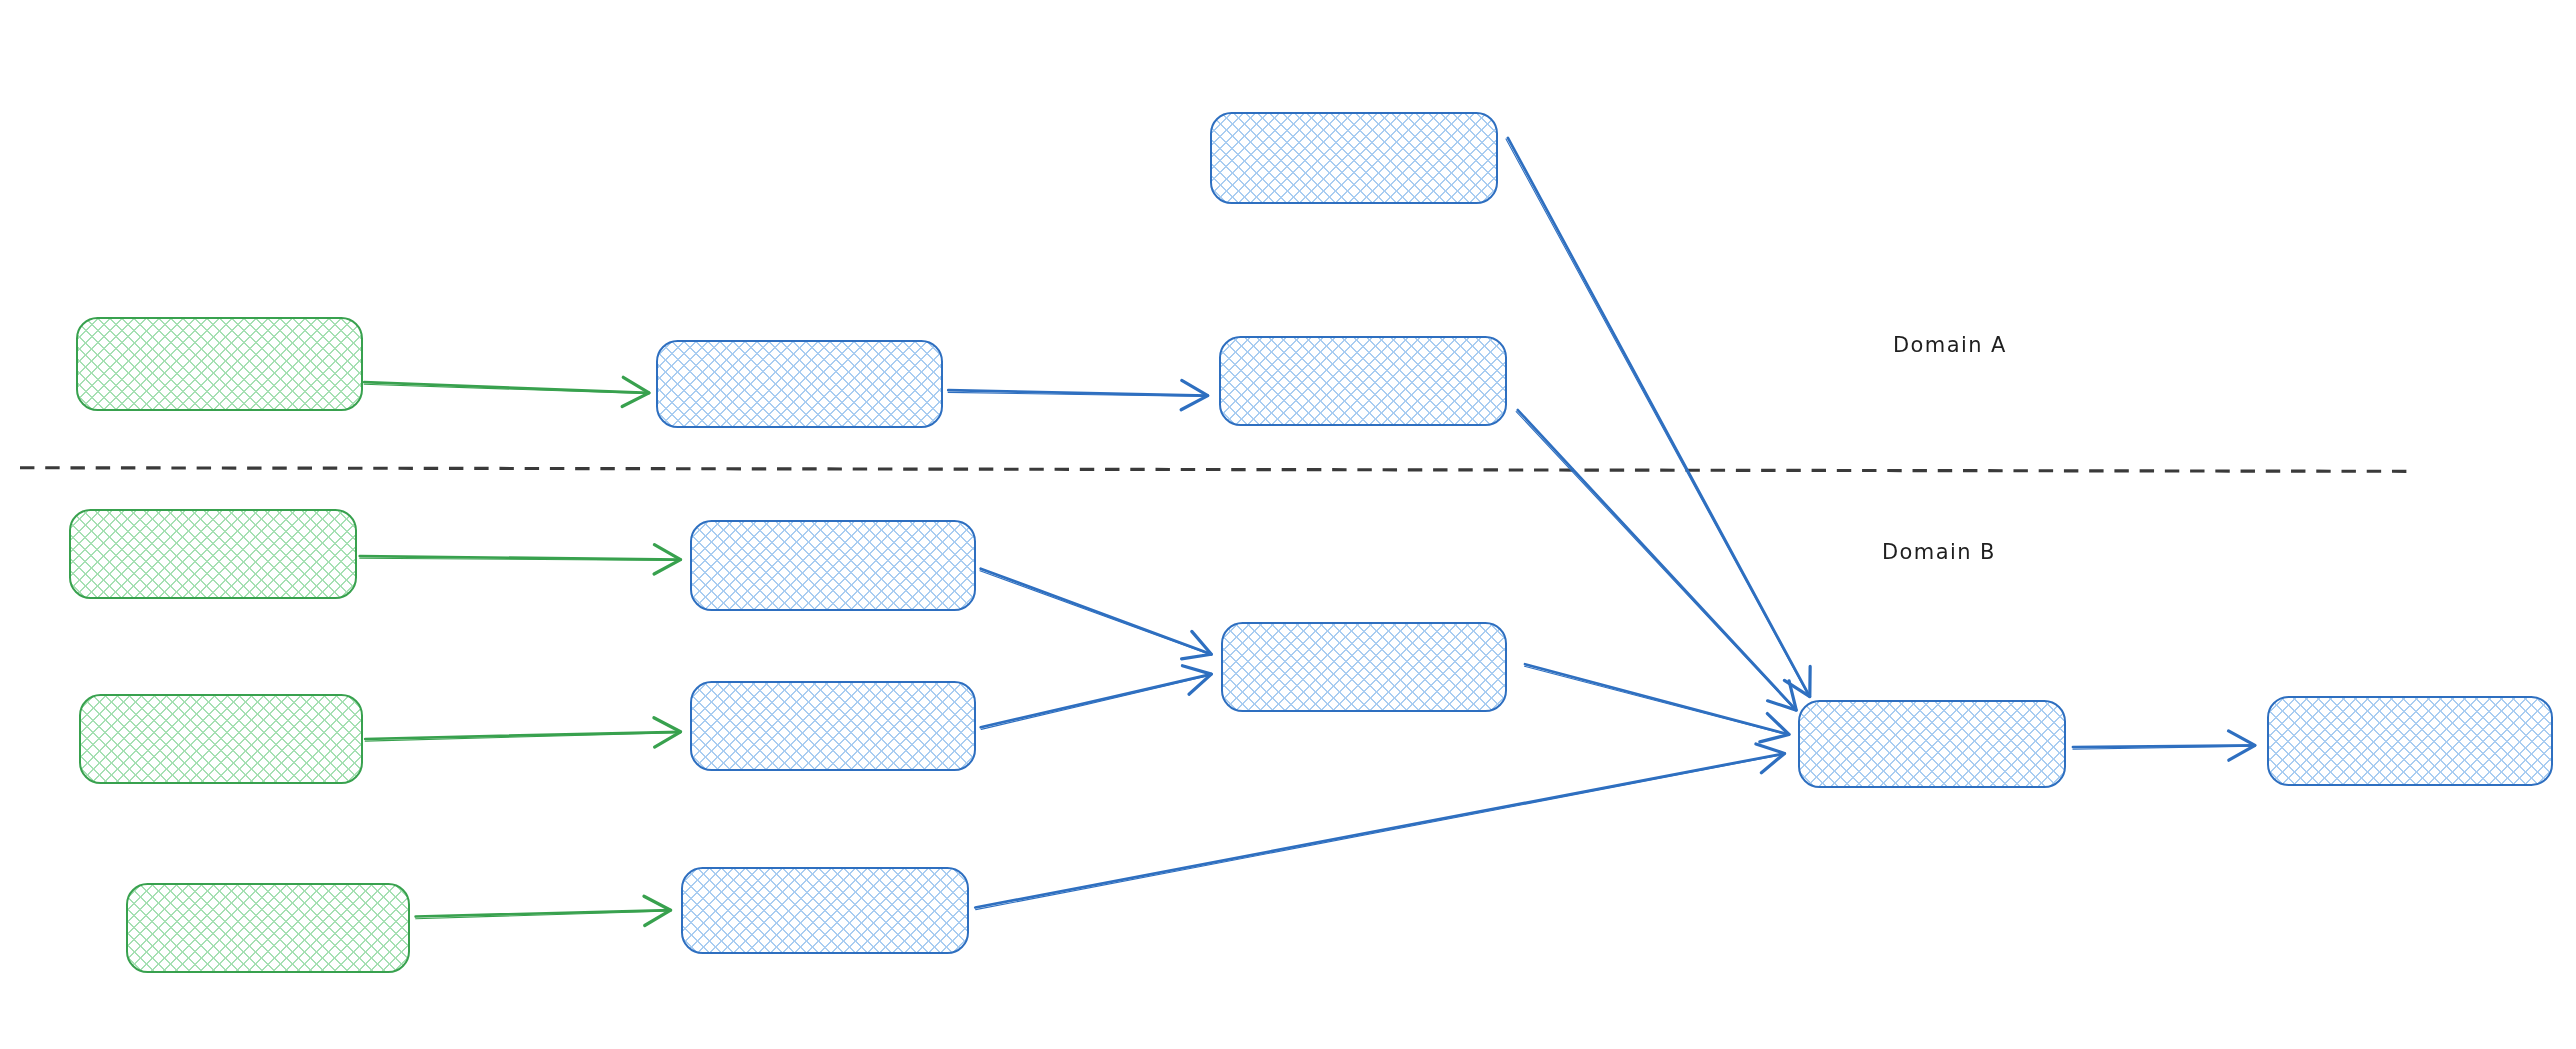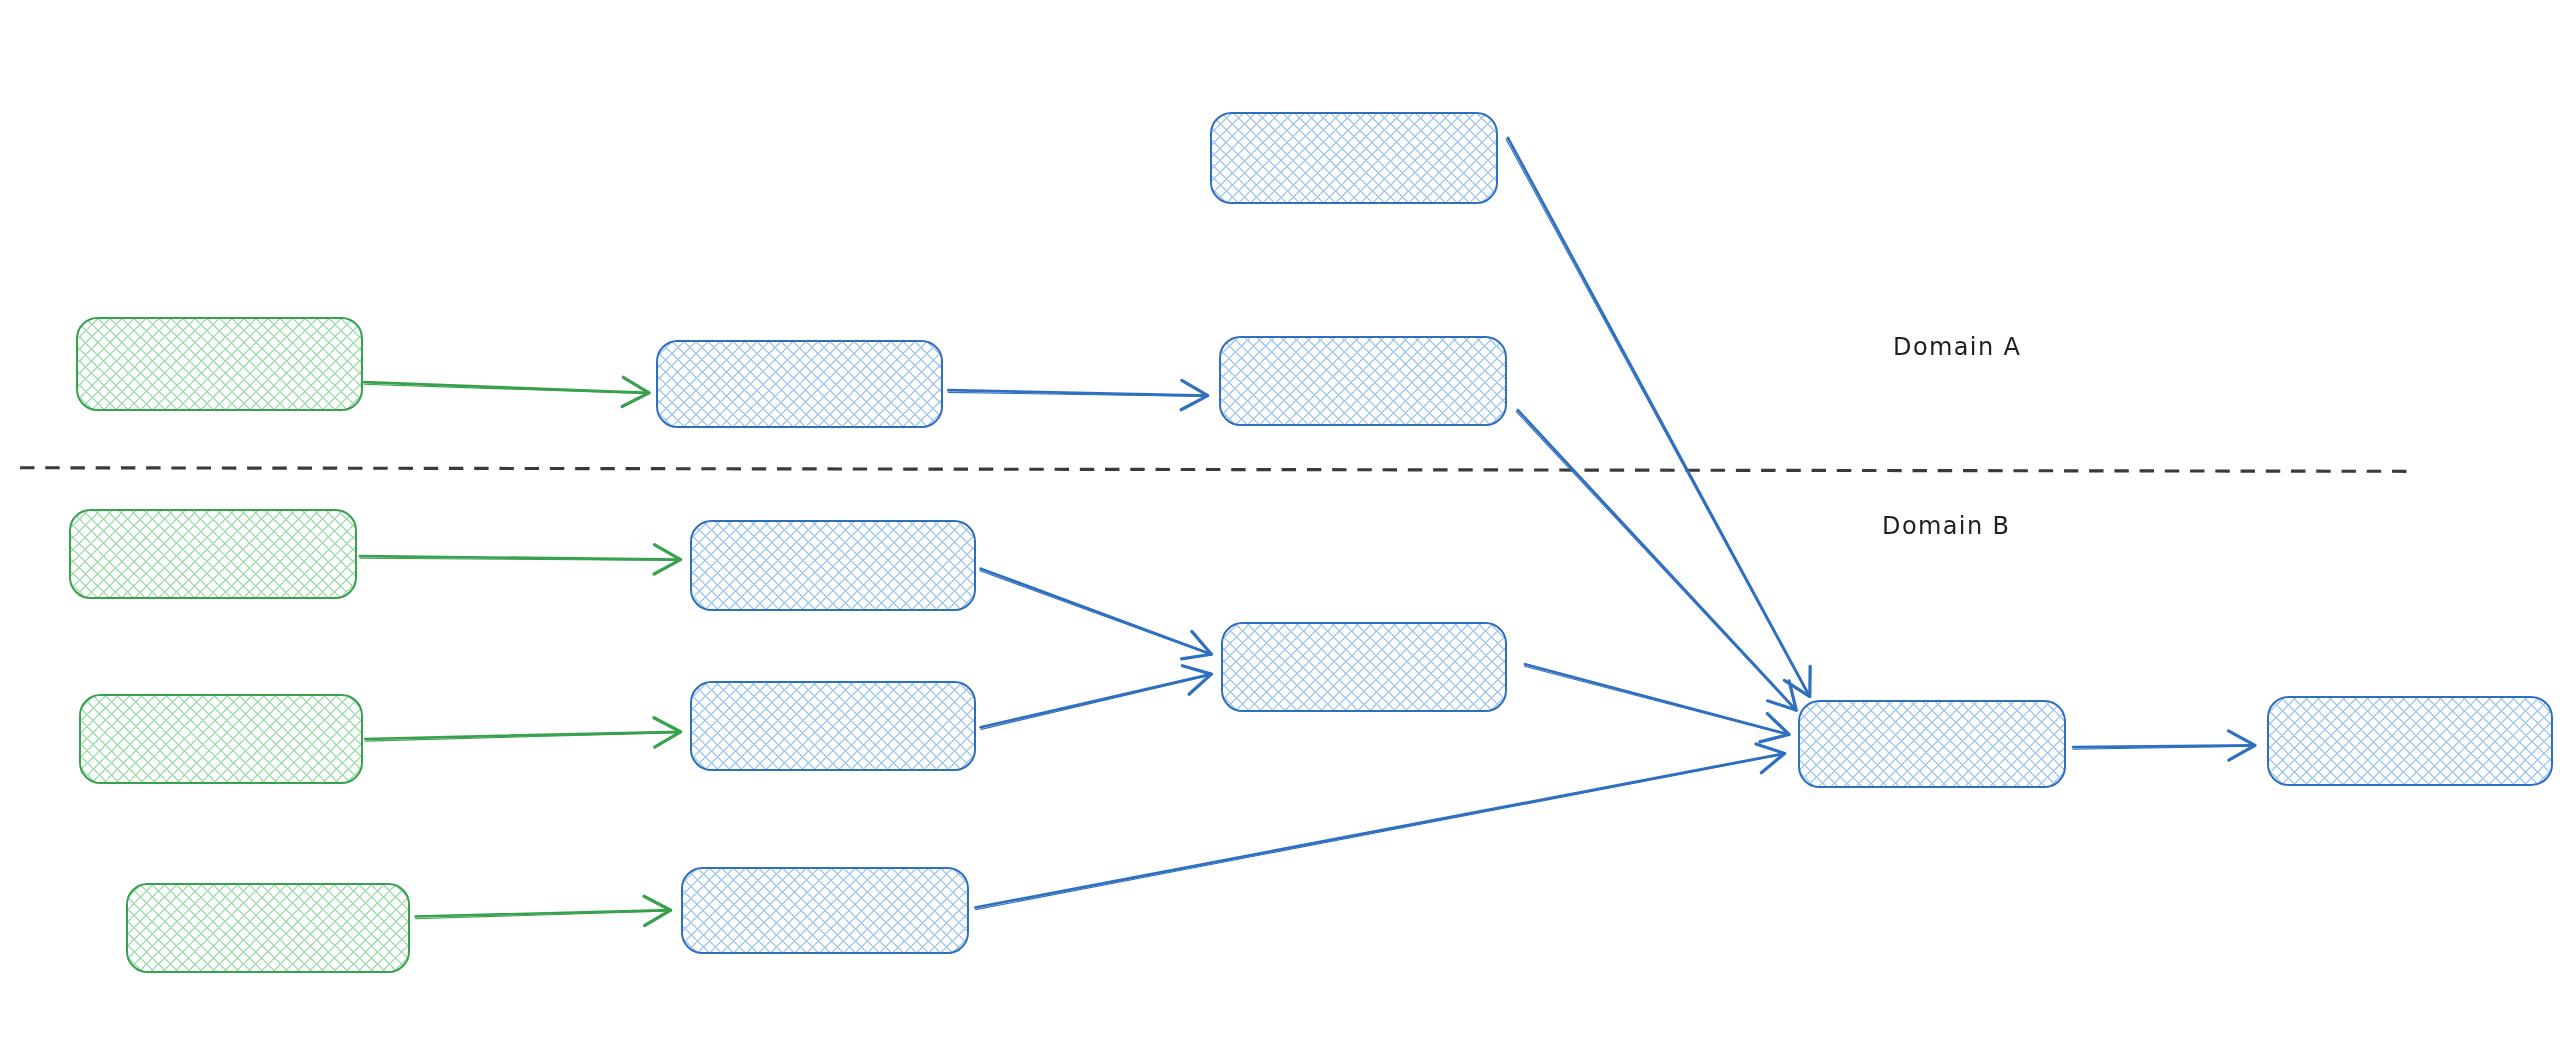--- a/index.html
+++ b/index.html
@@ -29,21 +29,21 @@
   }
   .node.green {
     border: 2.7px solid var(--green-stroke);
     background-image:
       repeating-linear-gradient(45deg,  var(--green-hatch) 0px, var(--green-hatch) 1.4px, transparent 1.4px, transparent 8.6px),
       repeating-linear-gradient(-45deg, var(--green-hatch) 0px, var(--green-hatch) 1.4px, transparent 1.4px, transparent 8.6px);
   }
   .domain-label {
     position: absolute;
     color: var(--label-color, #1f1f1f);
-    font-size: 24px;
+    font-size: 21px;
     letter-spacing: 1.4px;
     white-space: nowrap;
     font-family: cursive, "DejaVu Sans", sans-serif;
   }
 </style>
 </head>
 <body>
 
 <div id="canvas">
   <svg id="edge-layer" width="2576" height="1049" viewBox="0 0 2858 1164" xmlns="http://www.w3.org/2000/svg">
@@ -94,15 +94,15 @@
       <div class="node green" style="left: 79px; top: 694px; width: 284px; height: 90px;"></div>
       <div class="node blue" style="left: 690px; top: 681px; width: 286px; height: 90px;"></div>
       <div class="node blue" style="left: 1221px; top: 622px; width: 286px; height: 90px;"></div>
       <div class="node green" style="left: 126px; top: 883px; width: 284px; height: 90px;"></div>
       <div class="node blue" style="left: 681px; top: 867px; width: 288px; height: 87px;"></div>
       <div class="node blue" style="left: 1798px; top: 700px; width: 268px; height: 88px;"></div>
       <div class="node blue" style="left: 2267px; top: 696px; width: 286px; height: 90px;"></div>
     </div>
 
   <div class="domain-label" style="left: 1893px; top: 333px;">Domain A</div>
-  <div class="domain-label" style="left: 1882px; top: 512px;">Domain B</div>
+  <div class="domain-label" style="left: 1882px; top: 540px;">Domain B</div>
 </div>
 
 
 </body></html>

